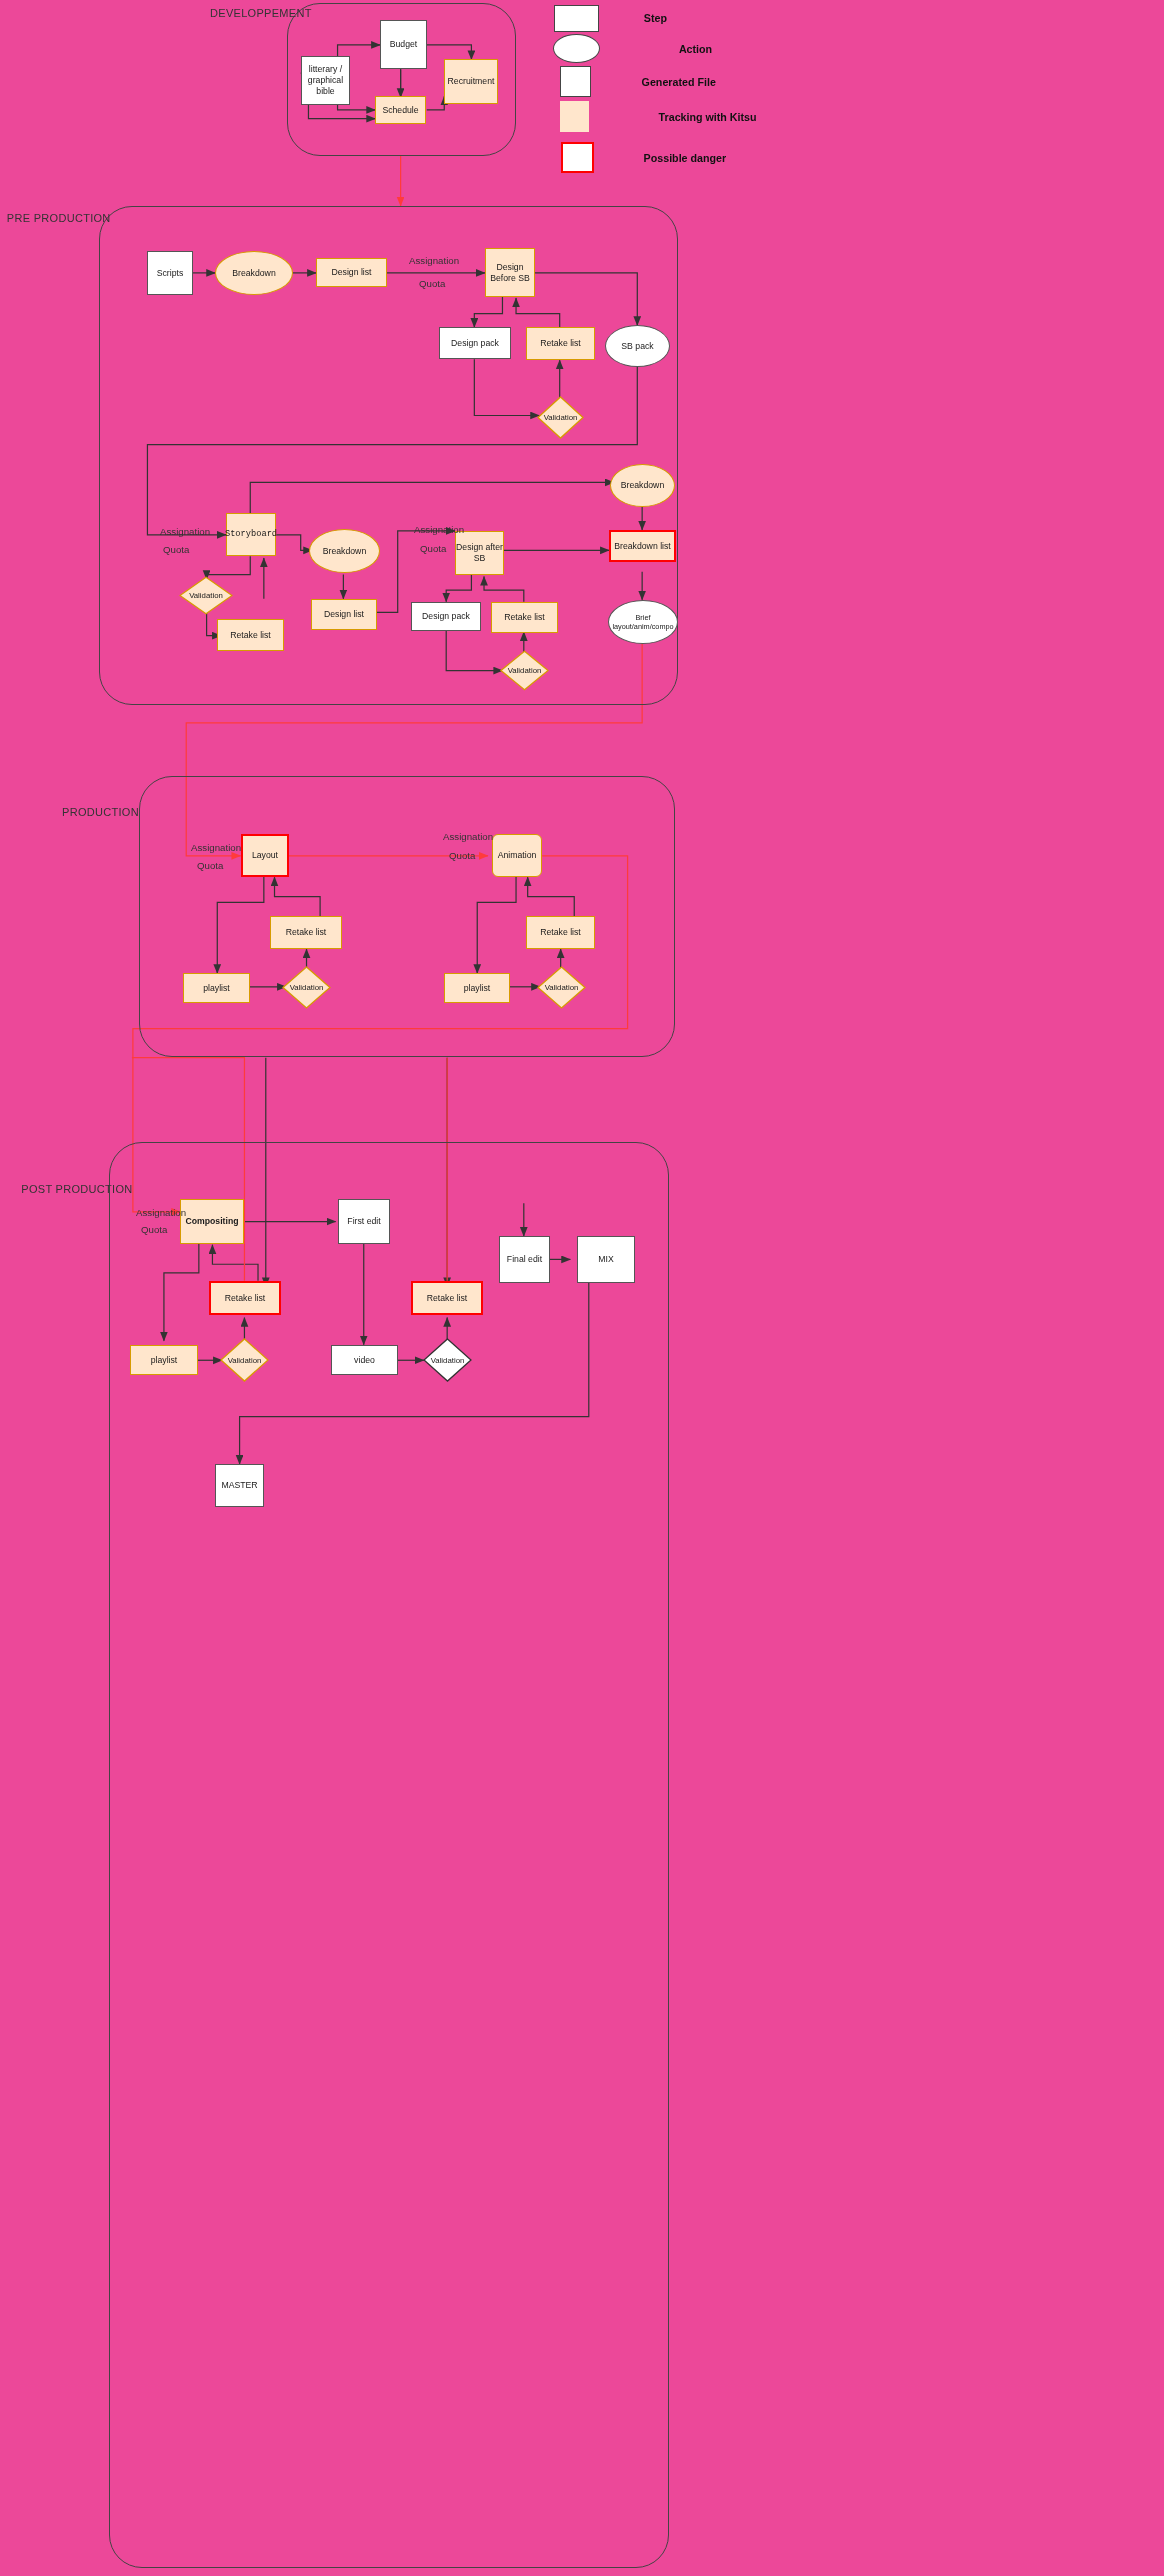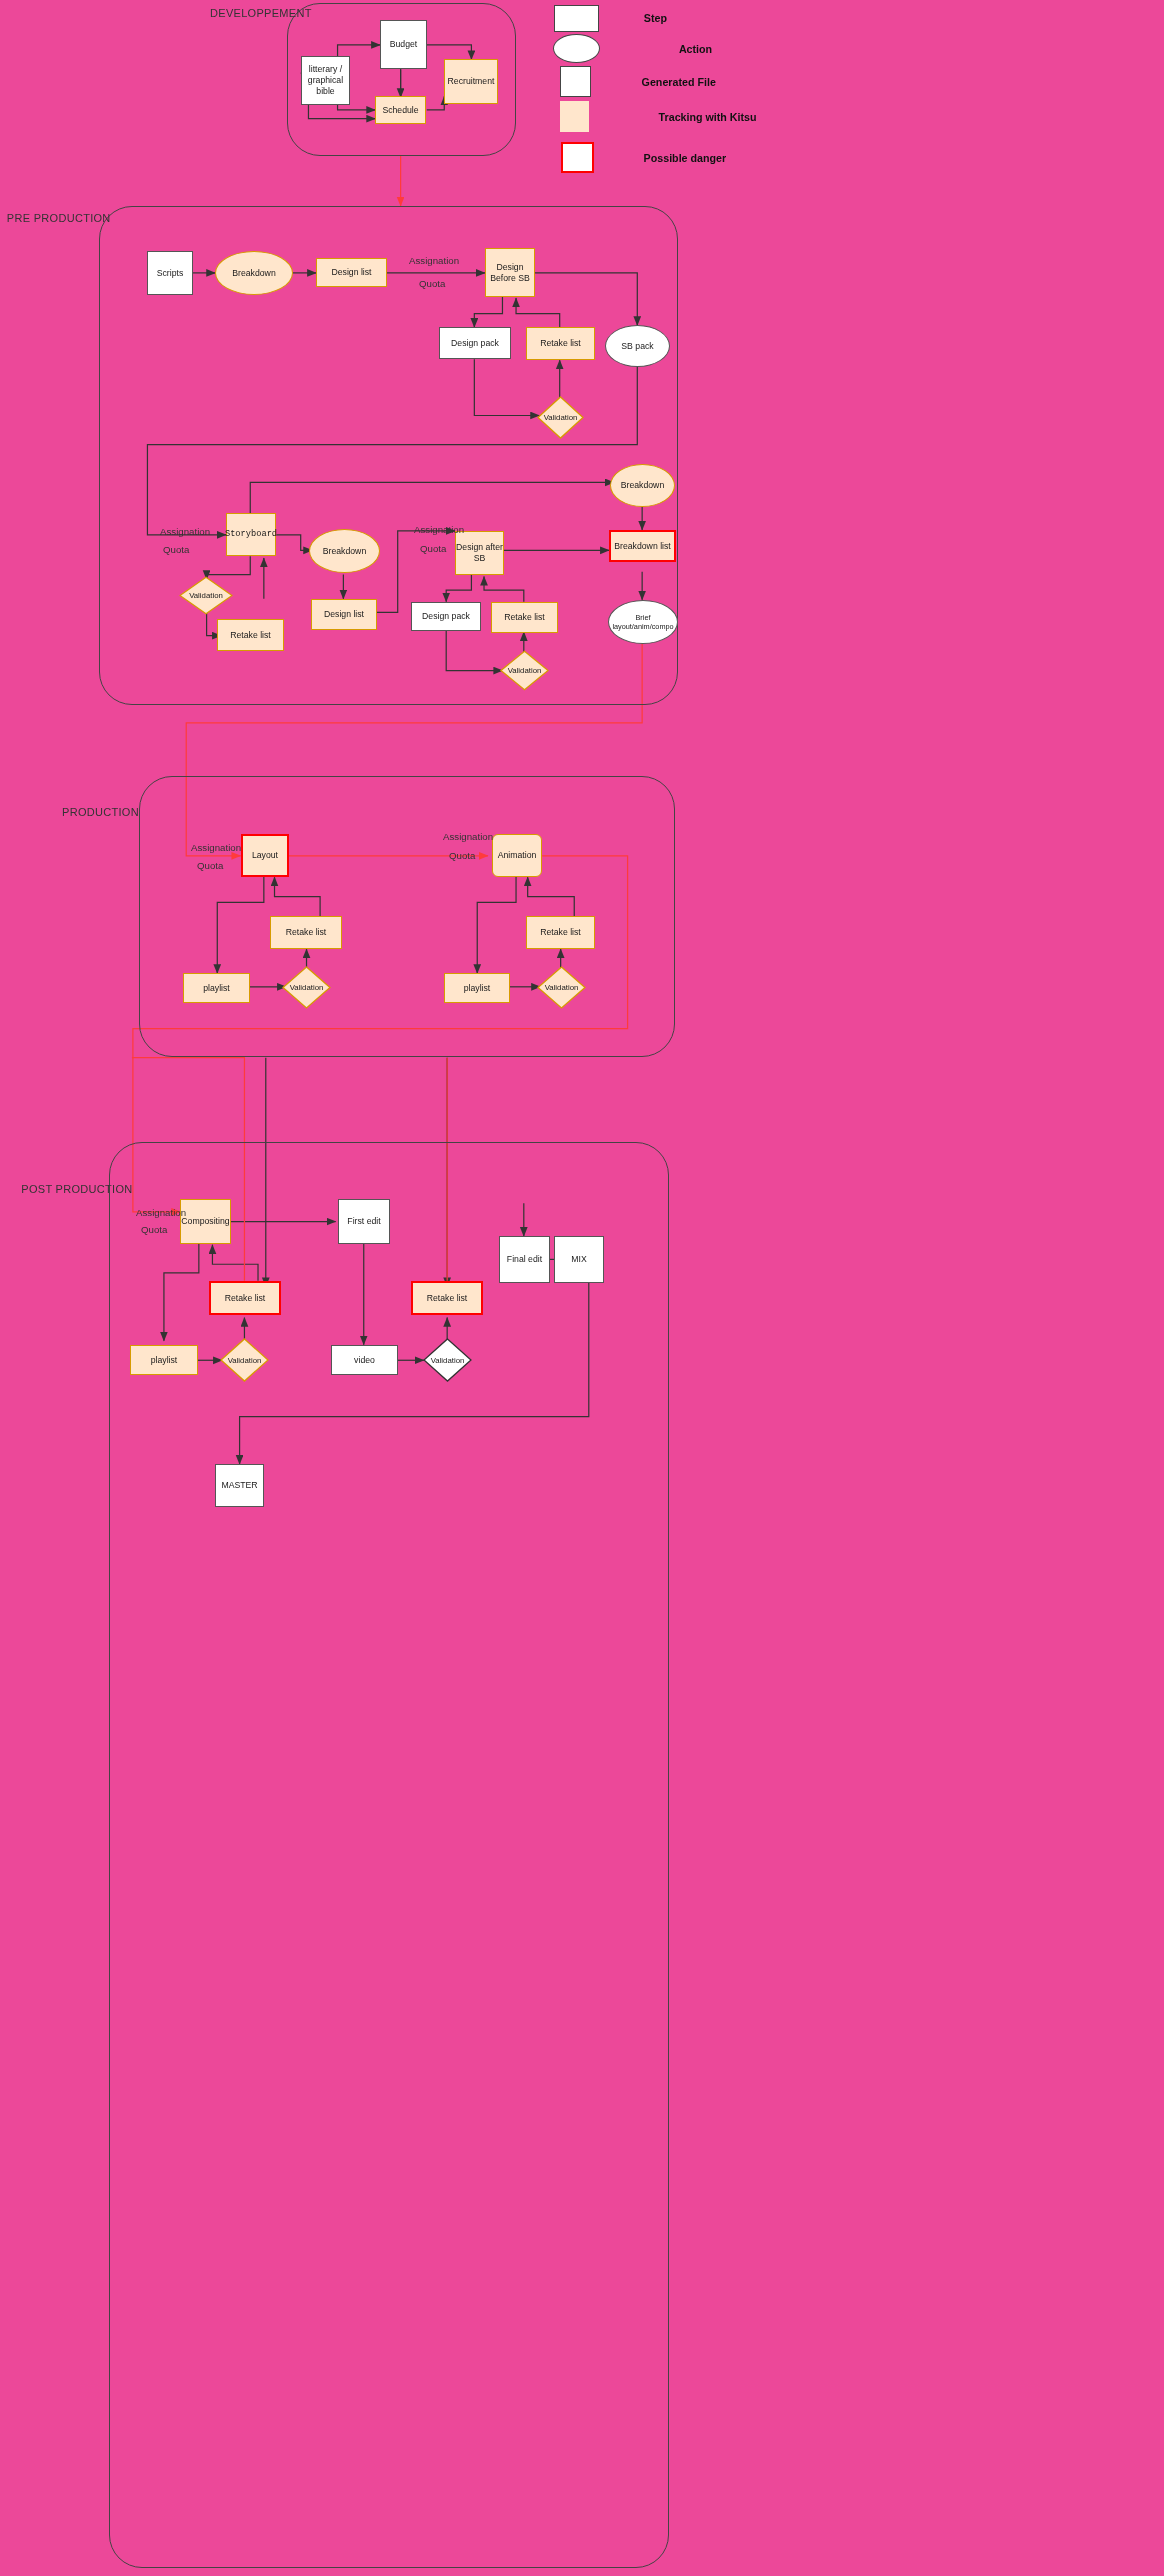--- a/index.html
+++ b/index.html
@@ -241,42 +241,42 @@
         <polygon points="25,1 49,22 25,43 1,22" fill="#ffe6cc" stroke="#d79b00" stroke-width="1.3"></polygon>
       </svg>
     <div class="diamond-label" style="font-size:7.8px;">Validation</div>
   </div>
 
   <div class="edge-label" style="left:191px;top:842px;">Assignation</div>
   <div class="edge-label" style="left:197px;top:860px;">Quota</div>
   <div class="edge-label" style="left:443px;top:831px;">Assignation</div>
   <div class="edge-label" style="left:449px;top:850px;">Quota</div>
 
-  <div class="node kitsu" style="left:180px;top:1199px;width:51px;height:45px;font-size:8.7px;">Compositing</div>
+  <div class="node kitsu" style="left:180px;top:1199px;width:64px;height:45px;font-size:8.7px;font-weight:bold;">Compositing</div>
   <div class="node danger" style="left:209px;top:1281px;width:72px;height:34px;font-size:8.7px;">Retake list</div>
   <div class="node kitsu" style="left:130px;top:1345px;width:68px;height:30px;font-size:8.7px;">playlist</div>
   <div class="diamond-wrap" style="left:220px;top:1338px;width:49px;height:44px;">
     <svg class="diamond" viewBox="0 0 50 45">
         <polygon points="25,1 49,22.5 25,44 1,22.5" fill="#ffe6cc" stroke="#d79b00" stroke-width="1.3"></polygon>
       </svg>
     <div class="diamond-label" style="font-size:7.8px;">Validation</div>
   </div>
 
   <div class="node rect" style="left:338px;top:1199px;width:52px;height:45px;font-size:8.7px;">First edit</div>
   <div class="node rect" style="left:331px;top:1345px;width:67px;height:30px;font-size:8.7px;">video</div>
   <div class="node danger" style="left:411px;top:1281px;width:72px;height:34px;font-size:8.7px;">Retake list</div>
   <div class="diamond-wrap" style="left:423px;top:1338px;width:49px;height:44px;">
     <svg class="diamond" viewBox="0 0 50 45">
         <polygon points="25,1 49,22.5 25,44 1,22.5" fill="#ffffff" stroke="#333" stroke-width="1.3"></polygon>
       </svg>
     <div class="diamond-label" style="font-size:7.8px;">Validation</div>
   </div>
 
   <div class="node rect" style="left:499px;top:1236px;width:51px;height:47px;font-size:8.7px;">Final edit</div>
-  <div class="node rect" style="left:554px;top:1236px;width:50px;height:47px;font-size:8.7px;">MIX</div>
+  <div class="node rect" style="left:577px;top:1236px;width:58px;height:47px;font-size:8.7px;">MIX</div>
   <div class="node rect" style="left:215px;top:1464px;width:49px;height:43px;font-size:8.7px;">MASTER</div>
 
   <div class="edge-label" style="left:136px;top:1207px;">Assignation</div>
   <div class="edge-label" style="left:141px;top:1224px;">Quota</div>
 
   <div class="legend" style="left:548px;top:0px;width:233px;height:175px;">
     <div class="legend-row" style="left:5.8px;top:4.9px;">
       <div class="lg-step"></div>
       <span class="legend-text" style="margin-left:45px;">Step</span>
     </div>

